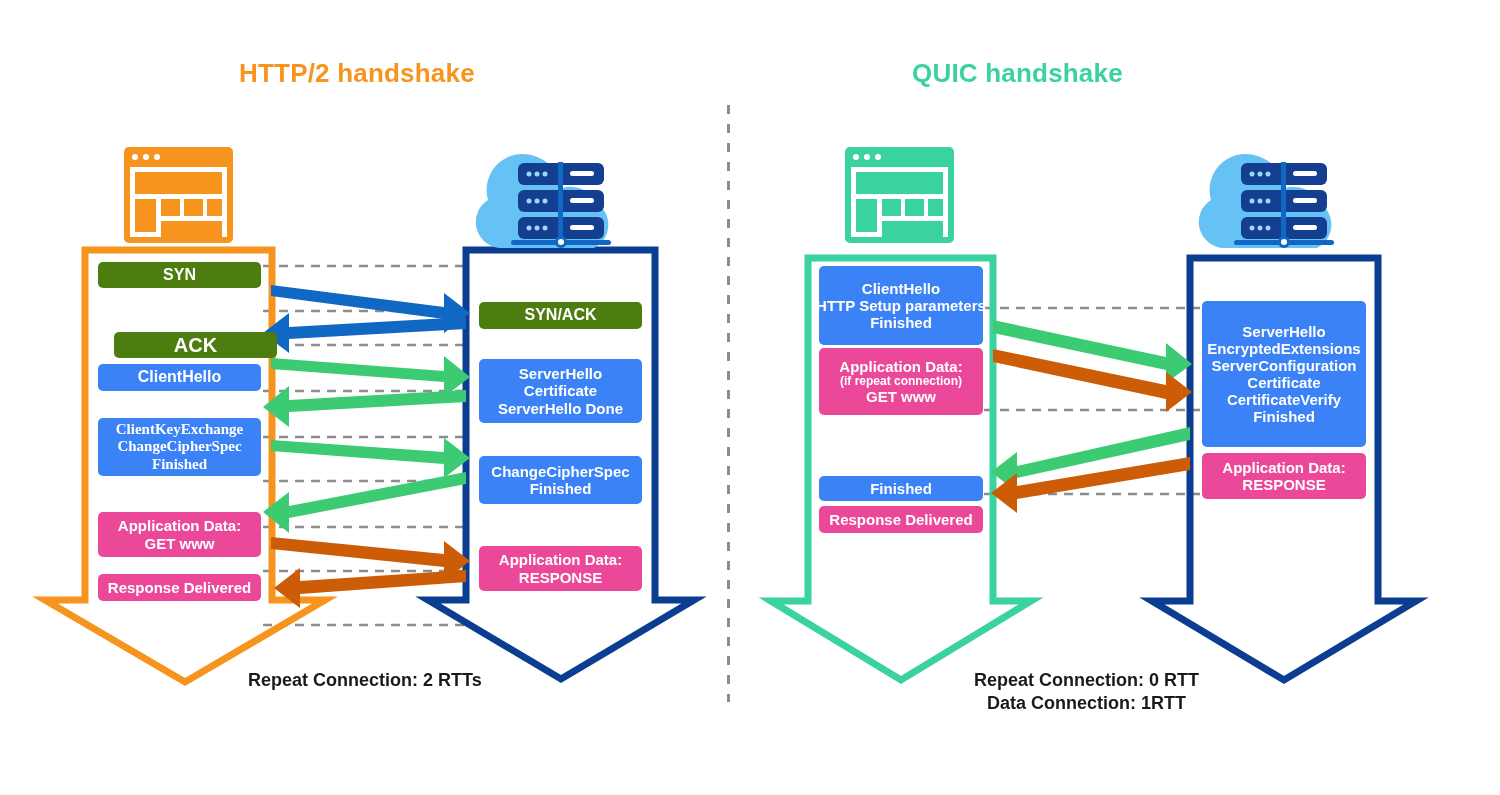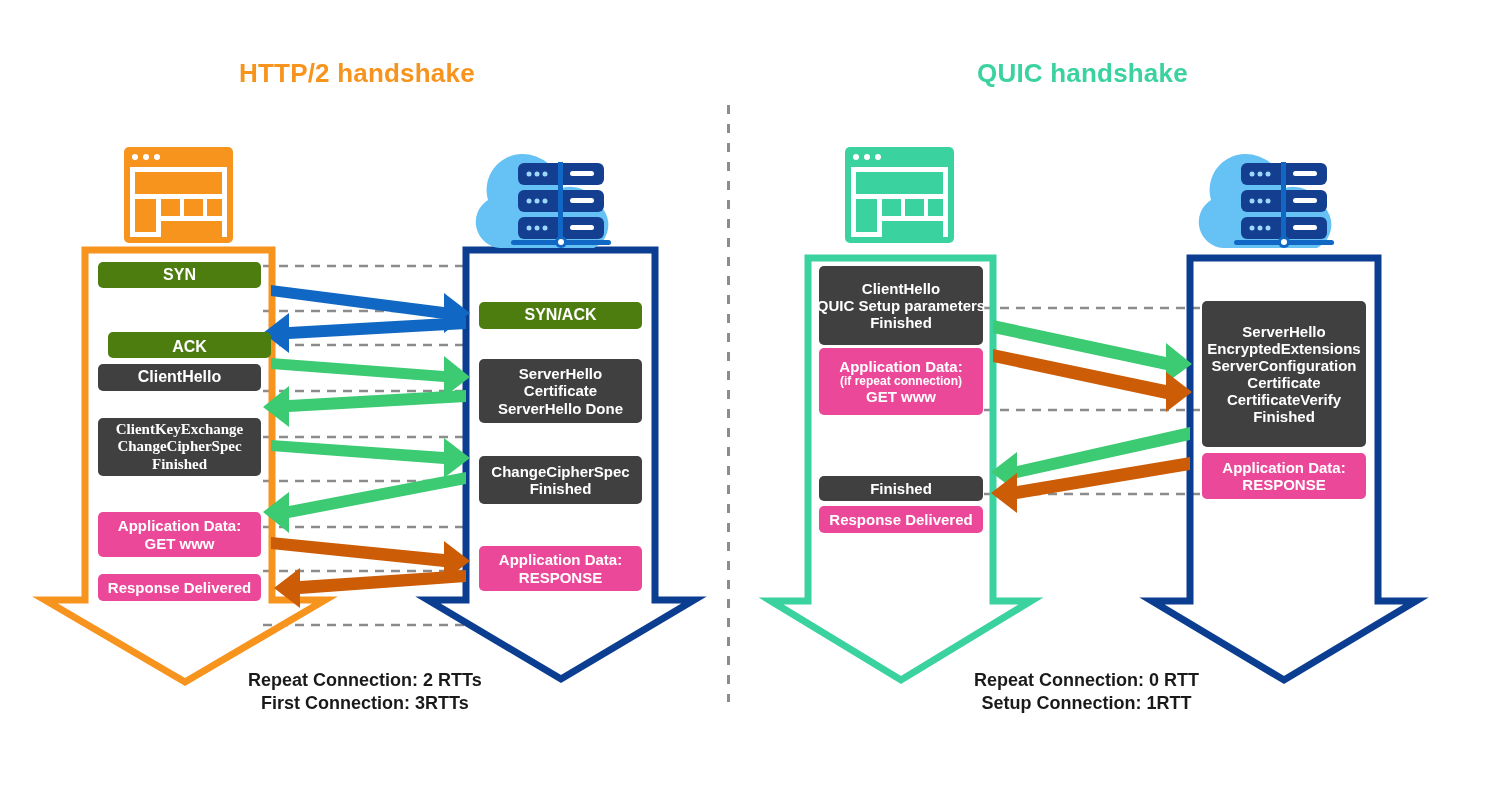--- a/index.html
+++ b/index.html
@@ -8,33 +8,33 @@
     font-family:"Liberation Sans","DejaVu Sans",sans-serif;
   }
   .canvas{position:absolute;left:0;top:0;width:1500px;height:795px;}
   svg.layer{position:absolute;left:0;top:0;width:1500px;height:795px;pointer-events:none;}
 
   .title{
     position:absolute;font-weight:bold;font-size:26px;letter-spacing:.2px;
     white-space:nowrap;
   }
   #title-http2{left:239px;top:58px;color:#f7941e;}
-  #title-quic{left:977px;top:58px;color:#3ad29f;}
+  #title-quic{left:912px;top:58px;color:#3ad29f;}
 
   
   .msg{
     position:absolute;border-radius:5px;color:#ffffff;
     display:flex;flex-direction:column;align-items:center;justify-content:center;
     text-align:center;font-weight:bold;line-height:1.14;
     box-sizing:border-box;padding:2px 4px;
   }
   .msg .ln{display:block;white-space:nowrap;}
   .msg .ln.small{font-weight:bold;font-size:12px;}
   .c-blue{background:#4d7c0f;}
-  .c-magenta{background:#404040;}
+  .c-magenta{background:#3b82f6;}
   .c-olive{background:#ec4899;}
 
   
   .caption{
     position:absolute;text-align:center;font-weight:bold;font-size:18px;
     color:#1a1a1a;line-height:1.3;white-space:nowrap;
   }
   #caption-http2{left:248px;top:669px;}
   #caption-quic{left:974px;top:669px;}
 </style>
@@ -197,21 +197,21 @@
     </g>
   </svg>
 
   <div class="title" id="title-http2">HTTP/2 handshake</div>
   <div class="title" id="title-quic">QUIC handshake</div>
 
   <div class="msg c-blue" style="left:98px;top:262px;width:163px;height:26px;font-size:16px;">
     <span class="ln">SYN</span>
   </div>
 
-  <div class="msg c-blue" style="left:108px;top:332px;width:163px;height:26px;font-size:16px;justify-content:flex-end;">
+  <div class="msg c-blue" style="left:114px;top:332px;width:163px;height:26px;font-size:20px;">
     <span class="ln">ACK</span>
   </div>
 
   <div class="msg c-magenta" style="left:98px;top:364px;width:163px;height:27px;font-size:16px;">
     <span class="ln">ClientHello</span>
   </div>
 
   <div class="msg c-magenta" style="left:98px;top:418px;width:163px;height:58px;font-size:15px;font-family:Liberation Serif, serif;">
     <span class="ln">ClientKeyExchange</span>
     <span class="ln">ChangeCipherSpec</span>
@@ -242,21 +242,21 @@
     <span class="ln">Finished</span>
   </div>
 
   <div class="msg c-olive" style="left:479px;top:546px;width:163px;height:45px;font-size:15px;">
     <span class="ln">Application Data:</span>
     <span class="ln">RESPONSE</span>
   </div>
 
   <div class="msg c-magenta" style="left:819px;top:266px;width:164px;height:79px;font-size:15px;">
     <span class="ln">ClientHello</span>
-    <span class="ln">QUIC Setup parameters</span>
+    <span class="ln">HTTP Setup parameters</span>
     <span class="ln">Finished</span>
   </div>
 
   <div class="msg c-olive" style="left:819px;top:348px;width:164px;height:67px;font-size:15px;">
     <span class="ln">Application Data:</span>
     <span class="ln small">(if repeat connection)</span>
     <span class="ln">GET www</span>
   </div>
 
   <div class="msg c-magenta" style="left:819px;top:476px;width:164px;height:25px;font-size:15px;">
@@ -276,21 +276,20 @@
     <span class="ln">Finished</span>
   </div>
 
   <div class="msg c-olive" style="left:1202px;top:453px;width:164px;height:46px;font-size:15px;">
     <span class="ln">Application Data:</span>
     <span class="ln">RESPONSE</span>
   </div>
 
   <div class="caption" id="caption-http2">
     <div>Repeat Connection: 2 RTTs</div>
-    <div>First Connection: 3RTTs</div>
   </div>
 
   <div class="caption" id="caption-quic">
     <div>Repeat Connection: 0 RTT</div>
-    <div>Setup Connection: 1RTT</div>
+    <div>Data Connection: 1RTT</div>
   </div>
 
 </div>
 
 </body></html>

